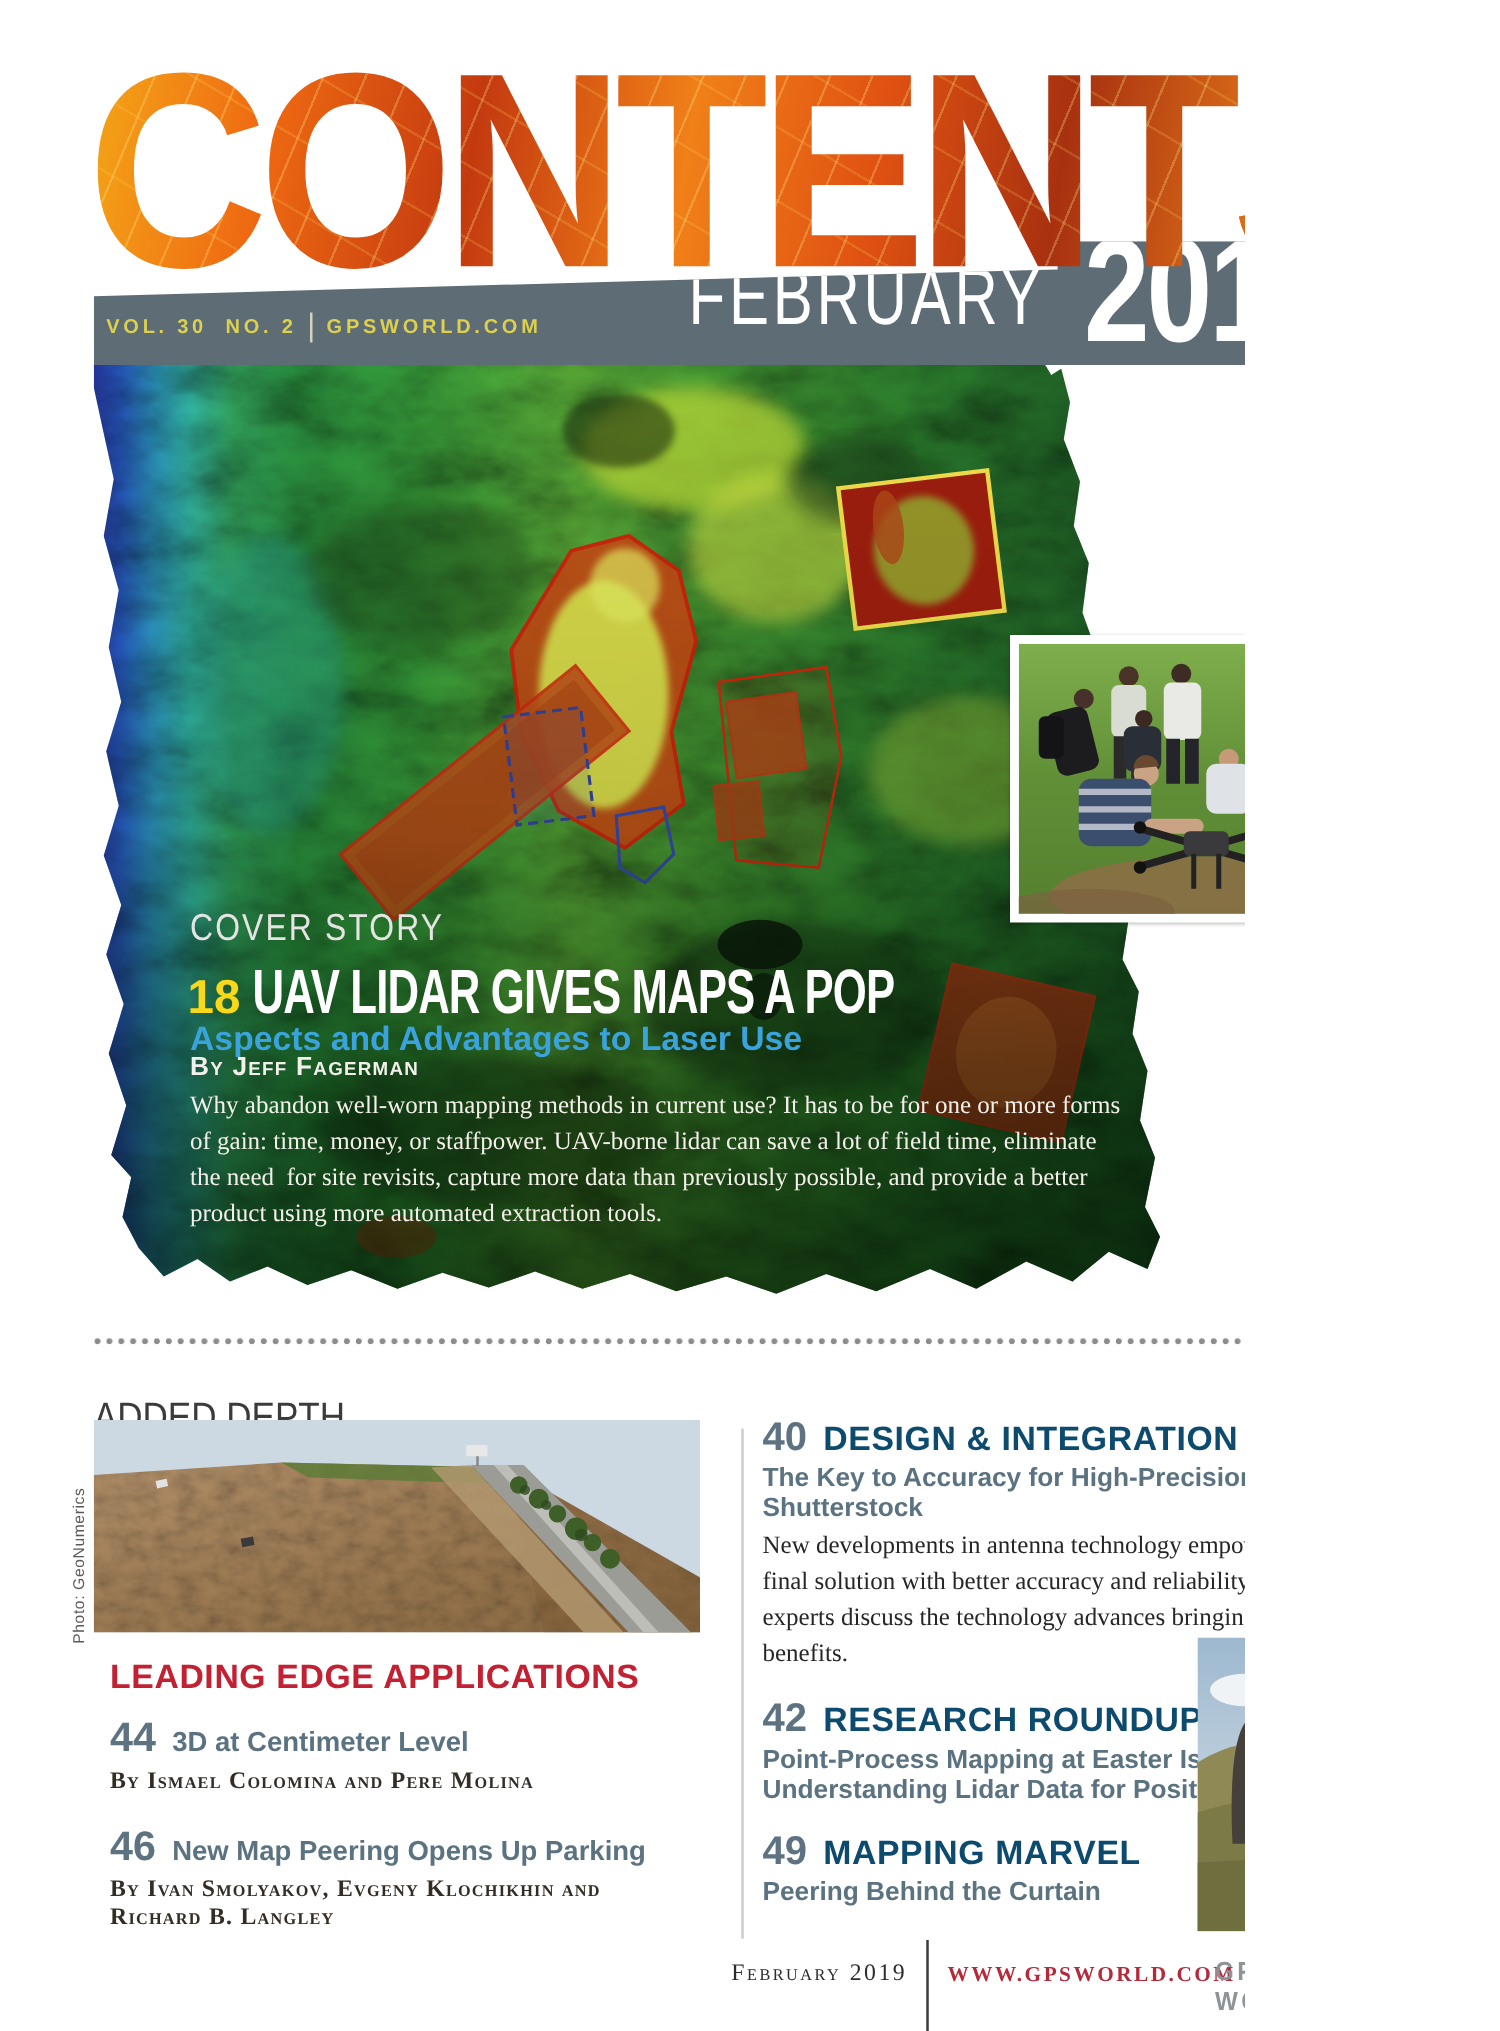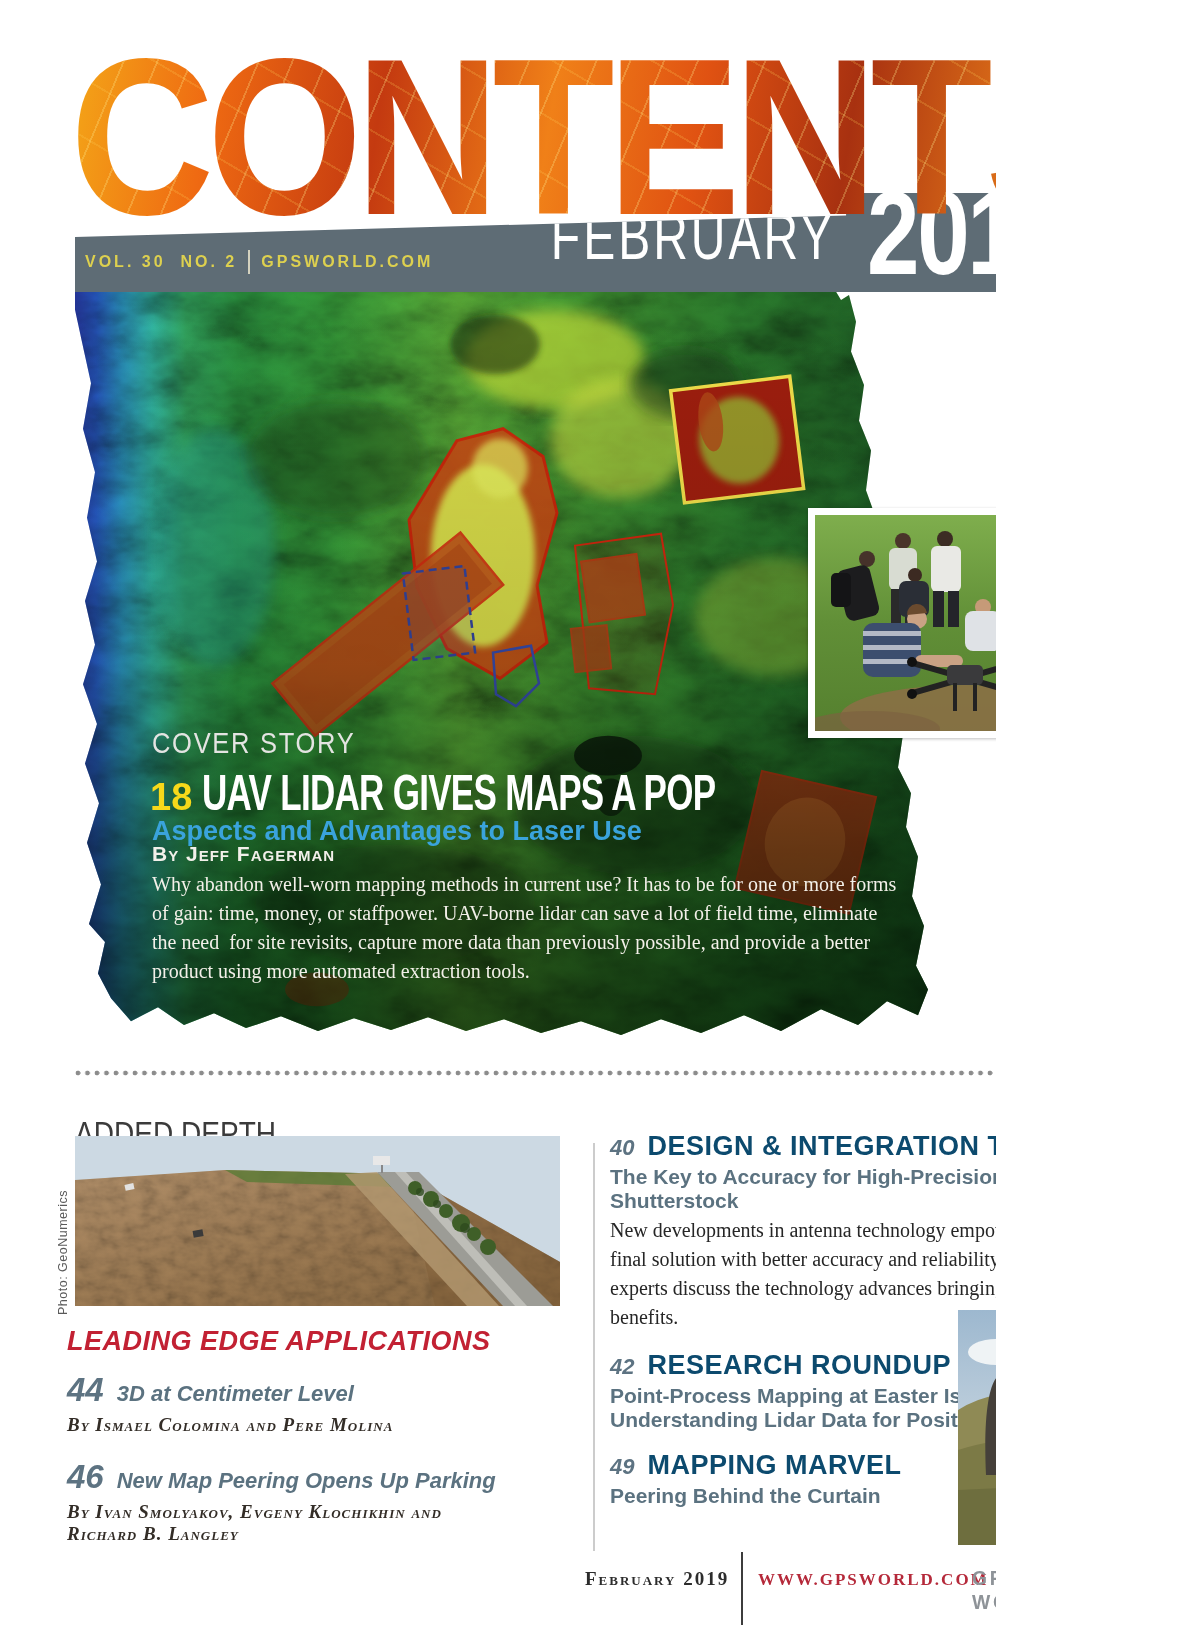--- a/index.html
+++ b/index.html
@@ -50,38 +50,38 @@
   
   .dotted-rule{position:absolute;left:75px;top:1070px;width:1050px;height:6px;
     background-image:radial-gradient(circle at 3px 3px,#8c8c8c 2.1px,rgba(0,0,0,0) 2.7px);
     background-size:9.5px 6px;background-repeat:repeat-x;}
   .section-title{position:absolute;left:75px;top:1088px;font-size:33px;font-weight:400;color:#3b3b3b;
     transform:scaleX(0.85);transform-origin:left top;white-space:nowrap;}
   .road-svg{position:absolute;left:75px;top:1136px;width:485px;height:170px;}
   .easter-svg{position:absolute;left:958px;top:1310px;width:164px;height:235px;}
   .col-border{position:absolute;left:593px;top:1143px;width:2px;height:408px;background:#cccccc;}
 
-  .left-col{position:absolute;left:67px;top:1326px;width:480px;font-style:italic;}
+  .left-col{position:absolute;left:88px;top:1326px;width:480px;}
   .right-col{position:absolute;left:610px;top:1131px;width:500px;}
   .col-heading{font-size:27px;font-weight:700;letter-spacing:.5px;color:#c22133;white-space:nowrap;}
   .item-row{display:flex;align-items:baseline;gap:13px;white-space:nowrap;}
   .item-num{font-size:33px;font-weight:700;color:#5d7382;}
-  .item-num.sm{font-size:22px;font-style:italic;}
+  .item-num.sm{font-size:32px;}
   .item-title{font-size:22px;font-weight:700;color:#5b7280;}
   .item-title.red{font-size:27px;letter-spacing:.5px;color:#0c4a6e;}
   .item-byline{font-family:"Liberation Serif",serif;font-variant:small-caps;font-weight:600;
     font-size:19px;letter-spacing:1px;color:#332d27;margin-top:5px;}
   .item-sub{font-size:21px;font-weight:700;color:#5b7280;margin-top:3px;}
   .item-summary{font-family:"Liberation Serif",serif;font-size:20px;line-height:29px;color:#262626;margin-top:3px;}
   .ml{white-space:pre-line;}
   .mt14{margin-top:14px;} .mt22{margin-top:22px;} .mt18{margin-top:18px;}
 
   
   .f-issue{position:absolute;left:585px;top:1568px;font-family:"Liberation Serif",serif;
-    font-variant:small-caps;font-weight:700;font-size:19px;letter-spacing:2px;color:#2c2c2c;}
+    font-variant:small-caps;font-weight:400;font-size:19px;letter-spacing:2px;color:#2c2c2c;}
   .f-bar{position:absolute;left:741px;top:1552px;width:2px;height:73px;background:#3c3c3c;}
   .f-web{position:absolute;left:758px;top:1570px;font-family:"Liberation Serif",serif;font-weight:600;
     font-size:17px;letter-spacing:2px;color:#b5293a;text-transform:uppercase;}
   .f-brand{position:absolute;left:972px;top:1566px;font-size:21px;font-weight:700;letter-spacing:3px;
     color:#8e9398;transform:scaleX(0.92);transform-origin:left top;}
   .f-page{position:absolute;left:1110px;top:1563px;font-size:24px;font-weight:700;color:#c22133;}
 </style>
 </head>
 <body>
 

